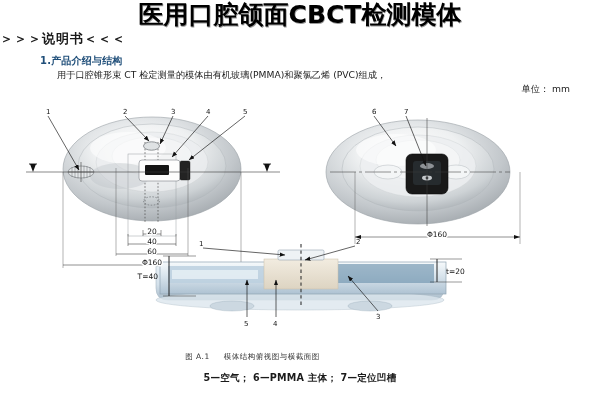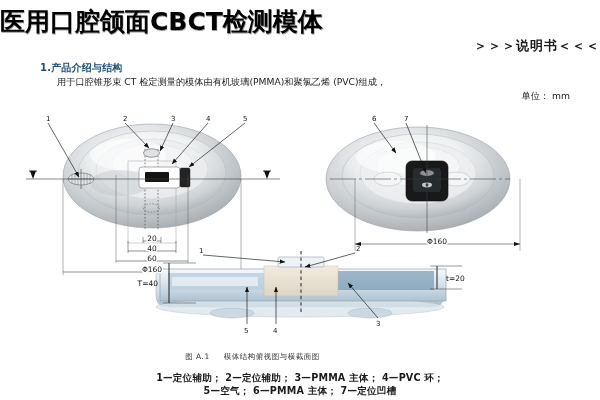--- a/index.html
+++ b/index.html
@@ -11,32 +11,32 @@
     width: 600px;
     height: 400px;
     overflow: hidden;
     font-family: "DejaVu Sans", "Liberation Sans", sans-serif;
     color: #111111;
     position: relative;
   }
 
   
   .doc-title {
-    text-align: left;
+    text-align: center;
     font-size: 25px;
     font-weight: bold;
     letter-spacing: 0px;
     line-height: 28px;
-    margin-top: 8px;
+    margin-top: 1px;
     color: #000000;
     text-shadow: 0.6px 0.6px 0 #9a9a9a;
     white-space: nowrap;
   }
   .doc-subtitle {
-    text-align: right;
+    text-align: left;
     font-size: 13px;
     font-weight: bold;
     line-height: 17px;
     margin-top: 1px;
     color: #1a1a1a;
     letter-spacing: 1px;
   }
 
   .section-heading {
     margin: 7px 0 0 40px;
@@ -306,15 +306,14 @@
   <text x="158" y="175" text-anchor="end" font-size="7.5" font-family="DejaVu Sans, sans-serif" fill="#111">T=40</text>
   <text x="446" y="170" font-size="7.5" font-family="DejaVu Sans, sans-serif" fill="#111">t=20</text>
 </svg>
 </div>
 
 <div class="fig-caption">
   <span>图 A.1</span><span class="gap"></span><span>模体结构俯视图与横截面图</span>
 </div>
 
 <div class="legend-block">
-  <div>1—定位辅助； 2—定位辅助； 3—PMMA 主体； 4—PVC 环；</div>
   <div>5—空气； 6—PMMA 主体； 7—定位凹槽</div>
 </div>
 
 </body></html>

